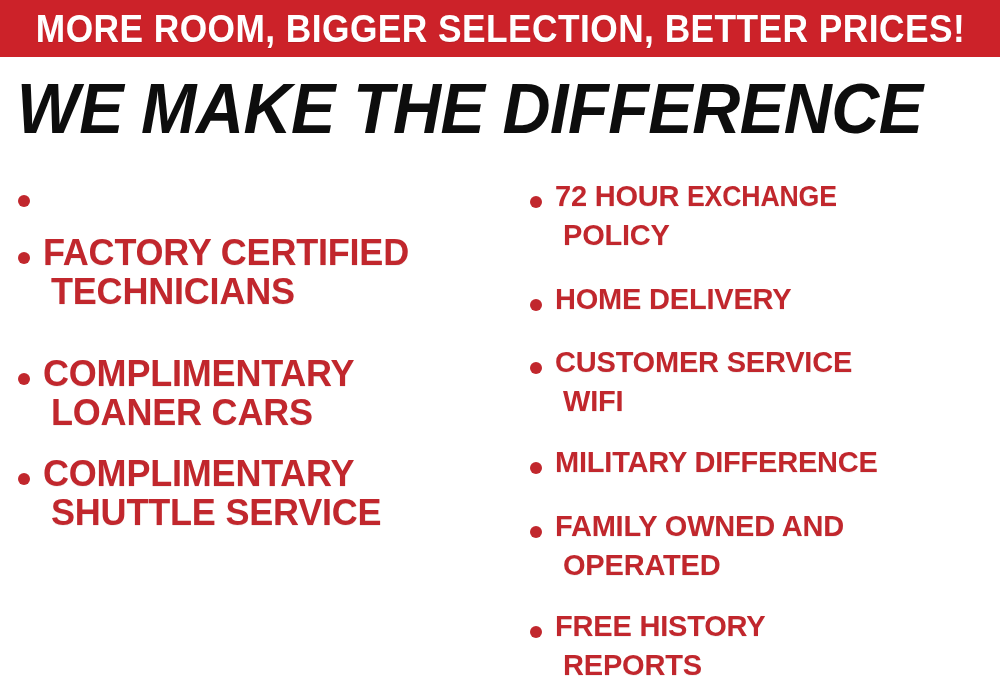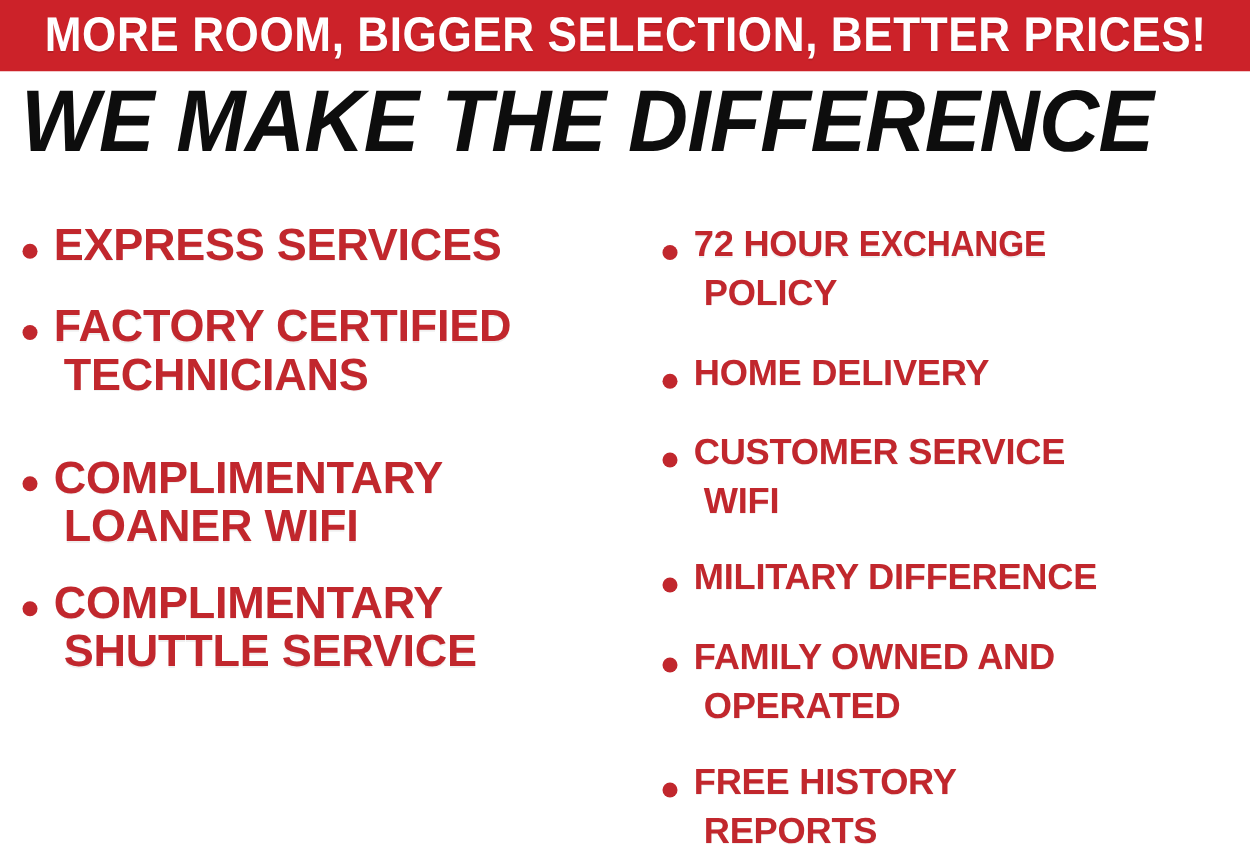--- a/index.html
+++ b/index.html
@@ -45,21 +45,21 @@
   }
 
   
   .headline-wrap {
     position: absolute;
     left: 0;
     top: 62px;
     width: 940px;
     height: 82px;
     display: flex;
-    align-items: flex-start;
+    align-items: flex-end;
     justify-content: center;
   }
   .headline {
     color: #0d0d0d;
     font-family: "Liberation Sans", sans-serif;
     font-weight: bold;
     font-style: italic;
     font-size: 70px;
     line-height: 70px;
     letter-spacing: -0.5px;
@@ -157,38 +157,35 @@
     <div class="headline">WE MAKE THE DIFFERENCE</div>
   </div>
 
   <div class="columns">
 
     <div class="column col-left">
 
 
       <div class="bullet-item">
         <span class="bullet-dot"></span>
-        <span class="bullet-text">
-          <span class="ln">EXPRESS SERVICES</span>
-        </span>
       </div>
 
       <div class="bullet-item">
         <span class="bullet-dot"></span>
         <span class="bullet-text">
           <span class="ln">FACTORY CERTIFIED</span>
           <span class="ln">TECHNICIANS</span>
         </span>
       </div>
 
       <div class="bullet-item">
         <span class="bullet-dot"></span>
         <span class="bullet-text">
           <span class="ln">COMPLIMENTARY</span>
-          <span class="ln">LOANER WIFI</span>
+          <span class="ln">LOANER CARS</span>
         </span>
       </div>
 
       <div class="bullet-item">
         <span class="bullet-dot"></span>
         <span class="bullet-text">
           <span class="ln">COMPLIMENTARY</span>
           <span class="ln">SHUTTLE SERVICE</span>
         </span>
       </div>

